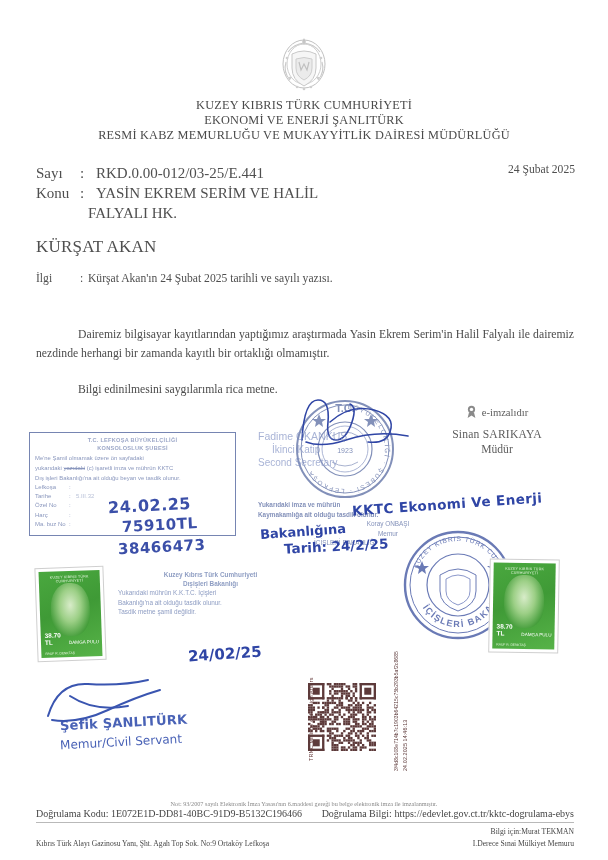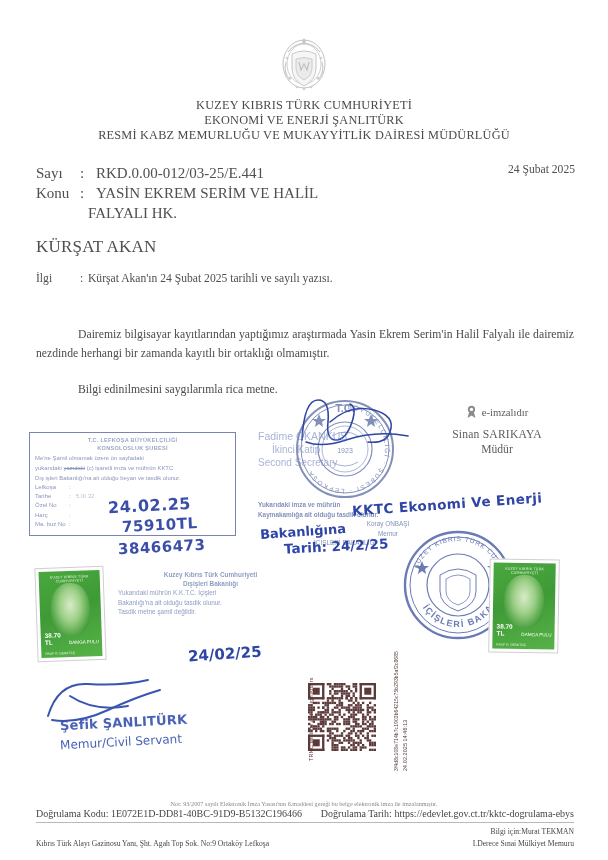--- a/index.html
+++ b/index.html
@@ -771,21 +771,21 @@
     <span class="l2">24.02.2025 14:46:13</span>
   </div>
 
   <div class="footnote">Not: 93/2007 sayılı Elektronik İmza Yasası'nın 6.maddesi gereği bu belge elektronik imza ile imzalanmıştır.</div>
   <div class="fverify">
     <span>
       <span>Doğrulama Kodu:</span>
       <span>1E072E1D-DD81-40BC-91D9-B5132C196466</span>
     </span>
     <span>
-      <span>Doğrulama Tarih:</span>
+      <span>Doğrulama Bilgi:</span>
       <span>https://edevlet.gov.ct.tr/kktc-dogrulama-ebys</span>
     </span>
   </div>
   <div class="frule"></div>
   <div class="faddr">
     <div>Kıbrıs Türk Alayı Gazinosu Yanı, Şht. Agah Top Sok. No:9  Ortaköy Lefkoşa</div>
   </div>
   <div class="finfo">
     <div>Bilgi için:Murat TEKMAN</div>
     <div>I.Derece Sınai Mülkiyet Memuru</div>

